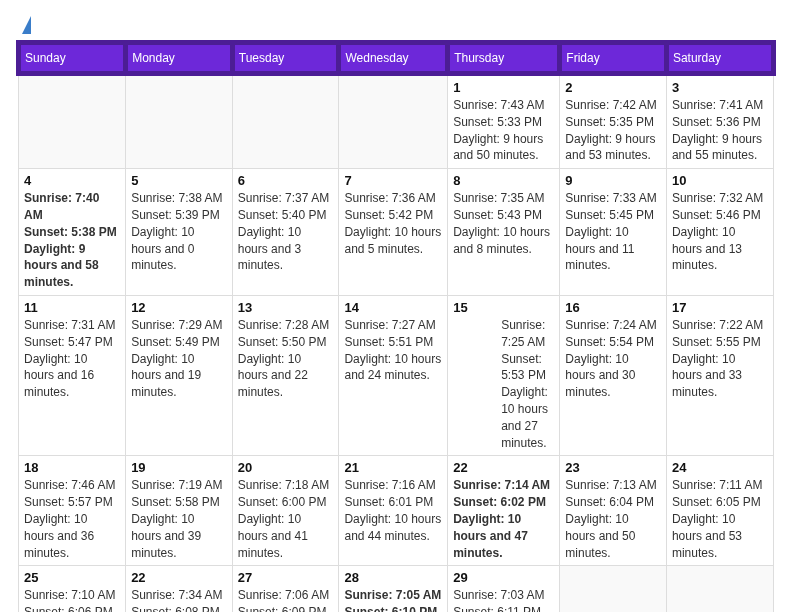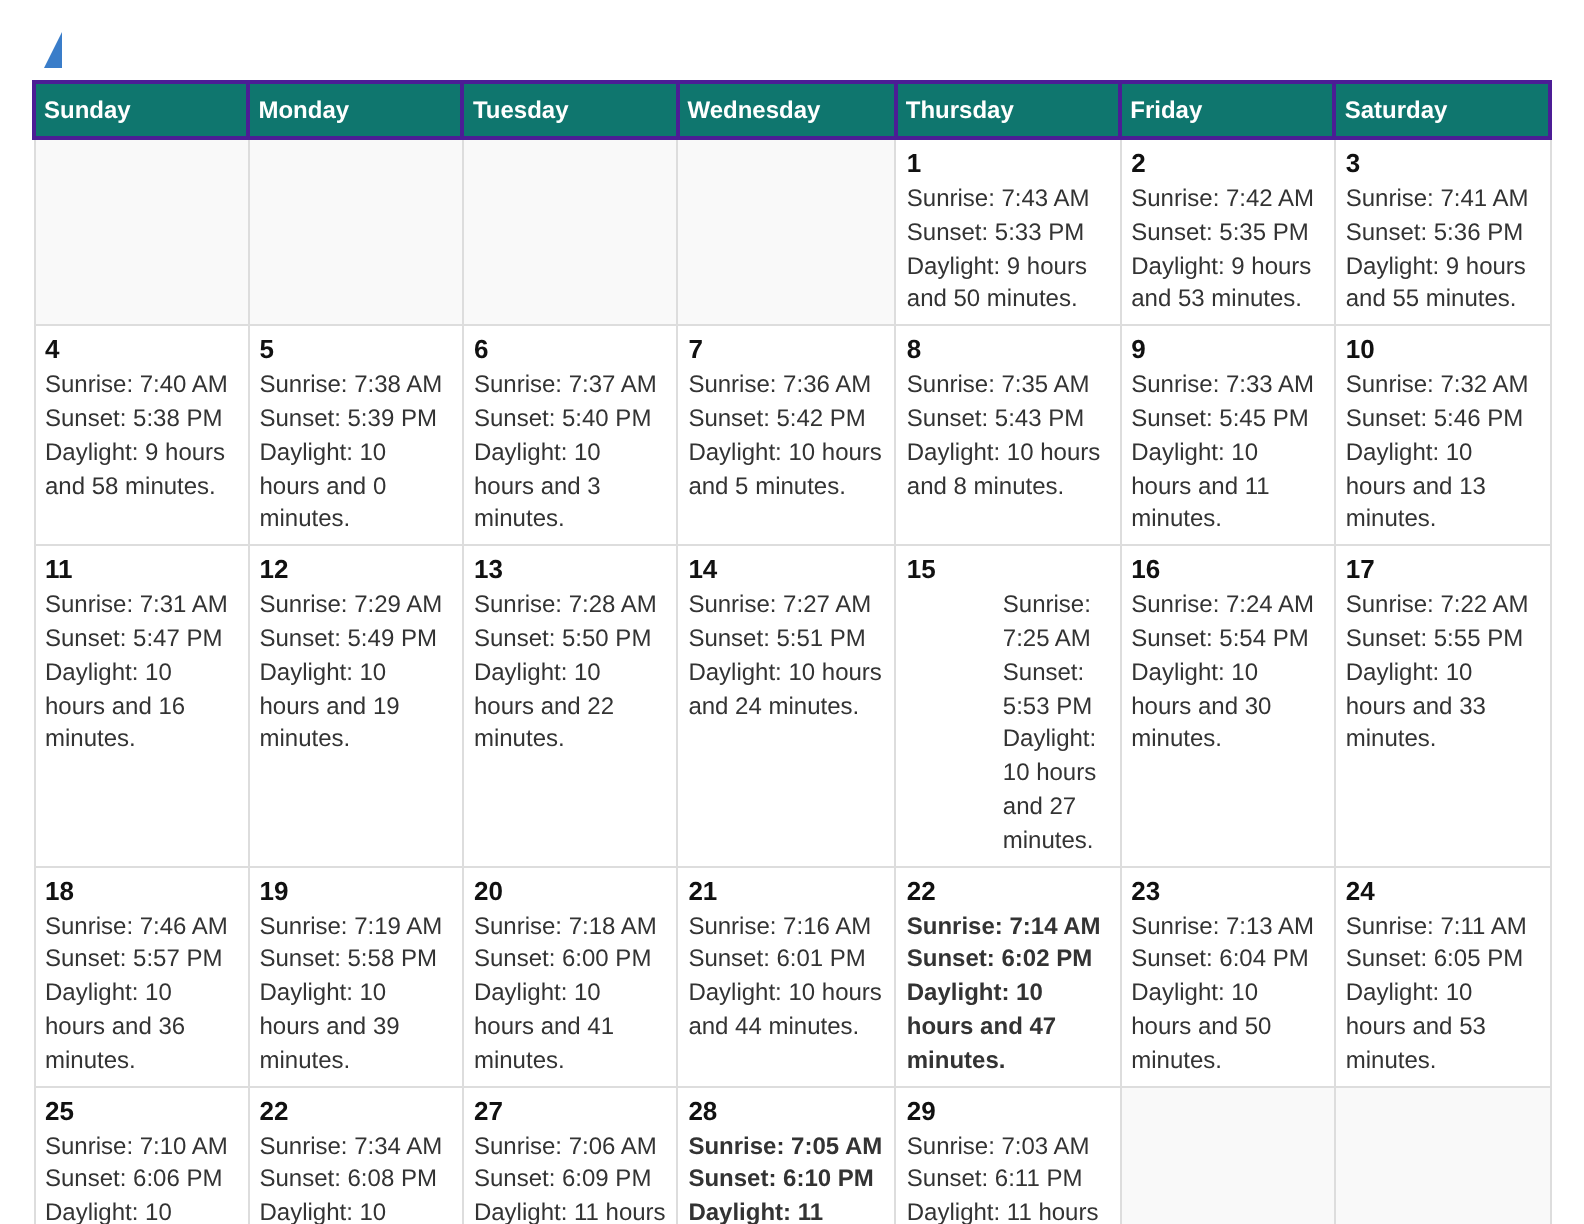--- a/index.html
+++ b/index.html
@@ -37,27 +37,27 @@
     .location {
       font-size: 16px;
       color: #444;
     }
     .calendar-table {
       width: 100%;
       border-collapse: collapse;
       border: 1px solid #ccc;
     }
     .calendar-table th {
-      background: #0f766e;
+      background: #6d28d9;
       color: #fff;
       font-size: 12px;
-      font-weight: bold;
+      font-weight: normal;
       padding: 6px 4px;
       text-align: left;
-      border: 2px solid #4c1d95;
+      border: 5px solid #4c1d95;
     }
     .calendar-table td {
       vertical-align: top;
       border: 1px solid #ddd;
       padding: 4px 5px;
       width: 113px;
       min-height: 80px;
       font-size: 10px;
       color: #222;
       background: #fff;
@@ -127,21 +127,21 @@
         <td>
           <div class="day-number">3</div>
           <div class="day-info" style="white-space: pre-line;">Sunrise: 7:41 AM
 Sunset: 5:36 PM
 Daylight: 9 hours and 55 minutes.</div>
         </td>
       </tr>
       <tr>
         <td>
           <div class="day-number">4</div>
-          <div class="day-info" style="white-space: pre-line;">Sunrise: 7:40 AM
+          <div class="day-info" style="white-space: pre-line; font-weight: bold;">Sunrise: 7:40 AM
 Sunset: 5:38 PM
 Daylight: 9 hours and 58 minutes.</div>
         </td>
         <td>
           <div class="day-number">5</div>
           <div class="day-info" style="white-space: pre-line;">Sunrise: 7:38 AM
 Sunset: 5:39 PM
 Daylight: 10 hours and 0 minutes.</div>
         </td>
         <td>

